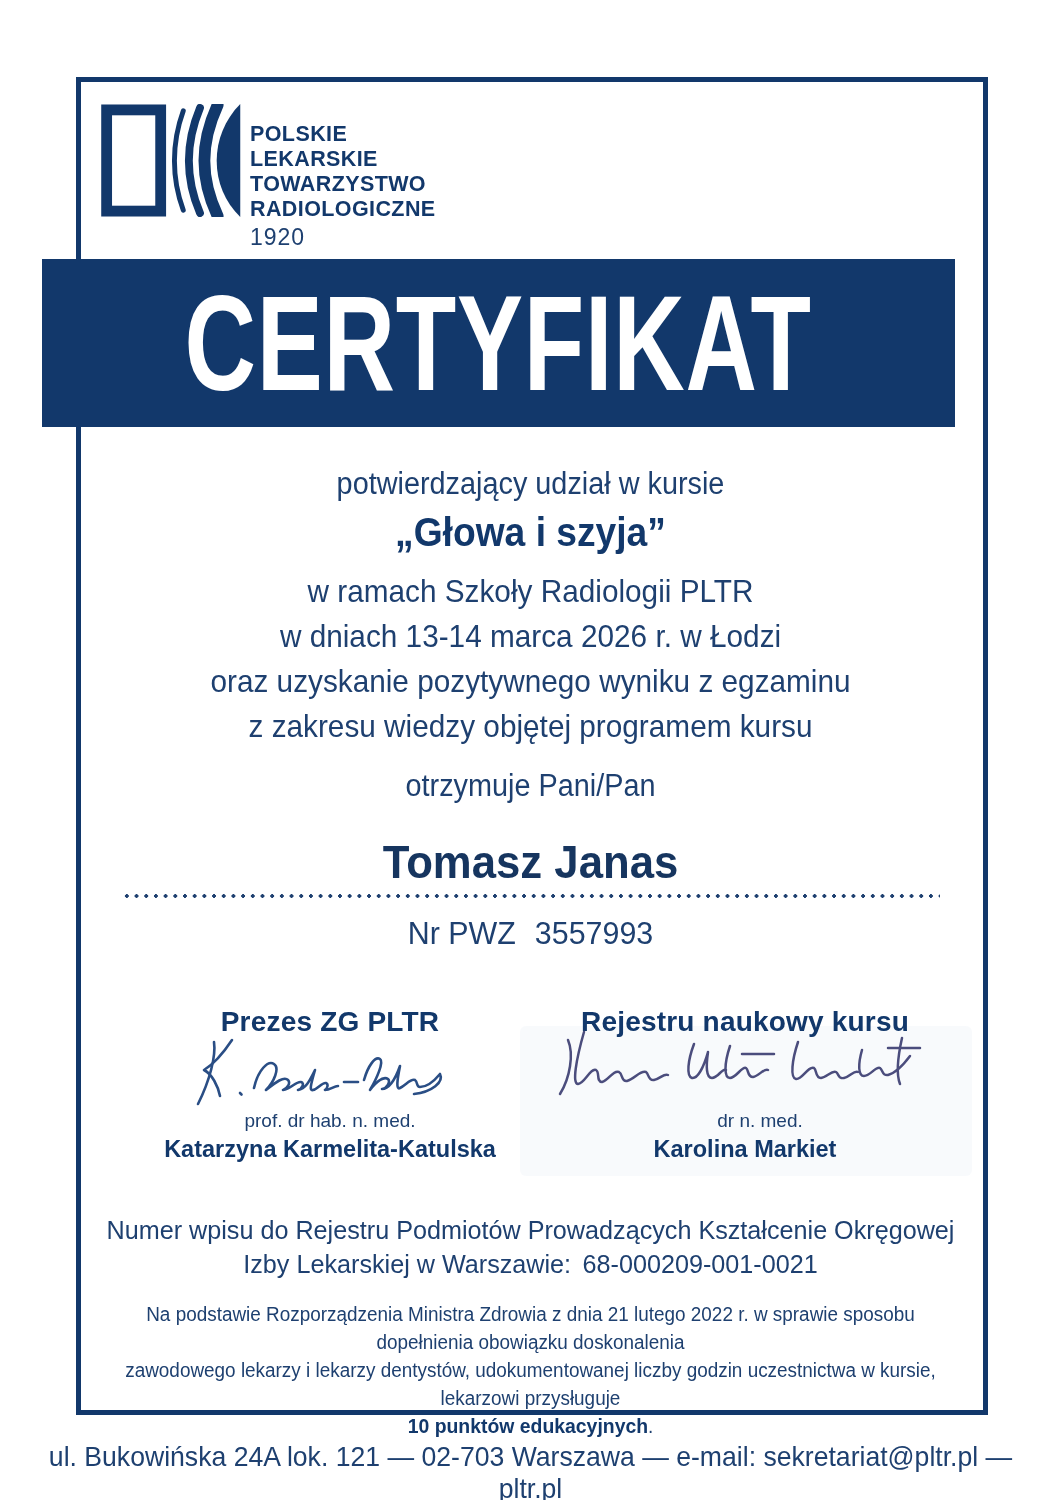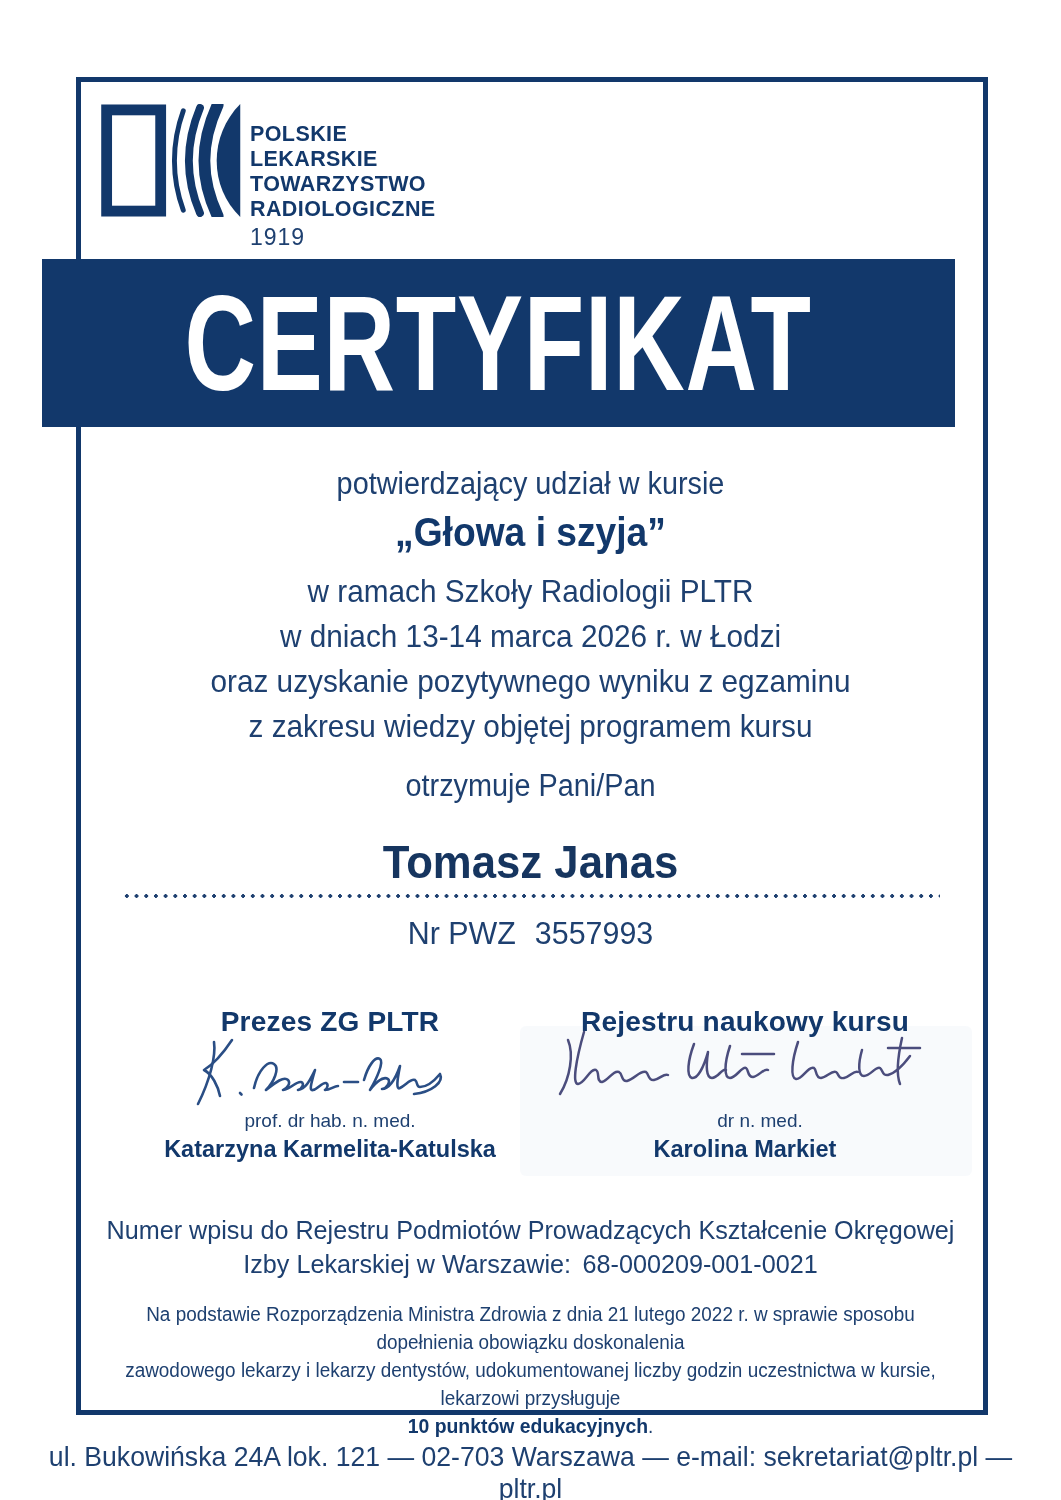--- a/index.html
+++ b/index.html
@@ -90,21 +90,21 @@
       <path class="st" d="M84 7 C 72 40 72 76 84 108" stroke="#12386B" stroke-width="5"></path>
       <path class="st" d="M101 4 C 86 40 86 76 101 111" stroke="#12386B" stroke-width="8"></path>
       <path class="st" d="M119 1 C 101 40 101 76 119 114" stroke="#12386B" stroke-width="12"></path>
       <path d="M142 0 C 110 32 110 84 142 115 Z" fill="#12386B"></path>
     </svg>
     <div class="logo-text">
       <div>POLSKIE</div>
       <div>LEKARSKIE</div>
       <div>TOWARZYSTWO</div>
       <div>RADIOLOGICZNE</div>
-      <div class="logo-year">1919</div>
+      <div class="logo-year">1920</div>
     </div>
   </div>
 
   <div class="banner">
     <span>CERTYFIKAT</span>
   </div>
 
   <div class="cline l-intro">potwierdzający udział w kursie</div>
   <div class="cline l-course">„Głowa i szyja”</div>
   <div class="cline l-d0">w ramach Szkoły Radiologii PLTR</div>

